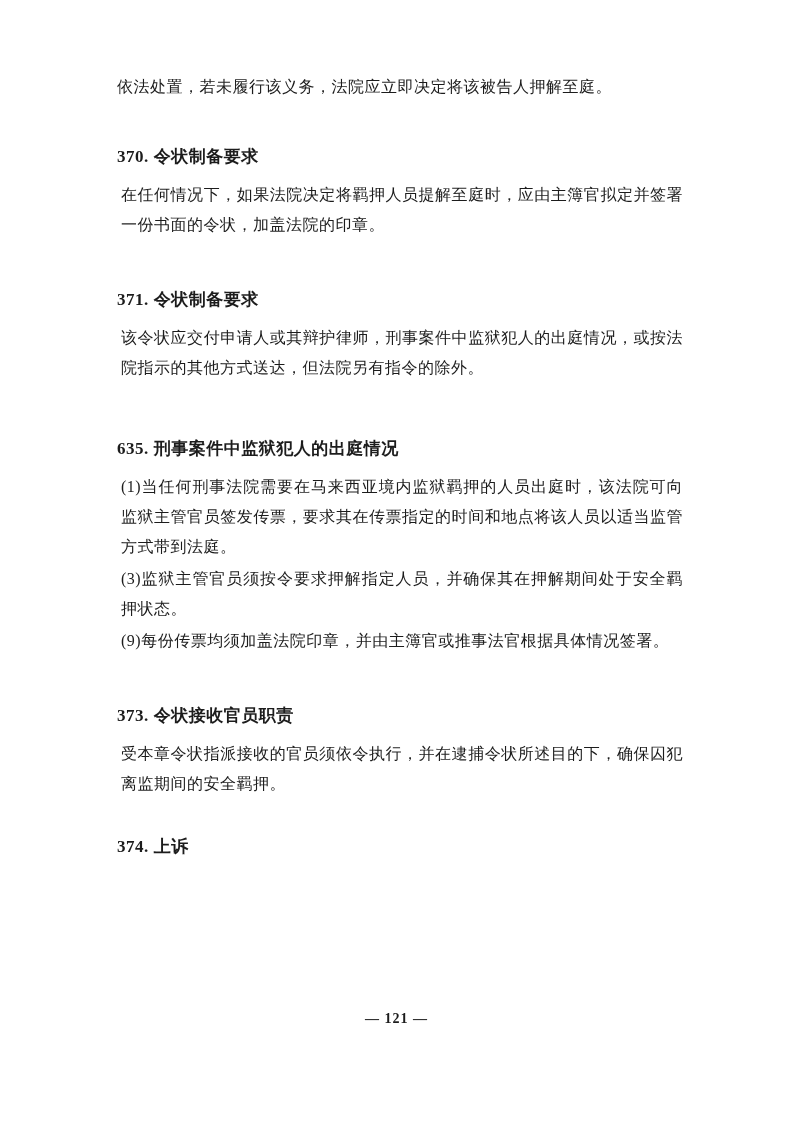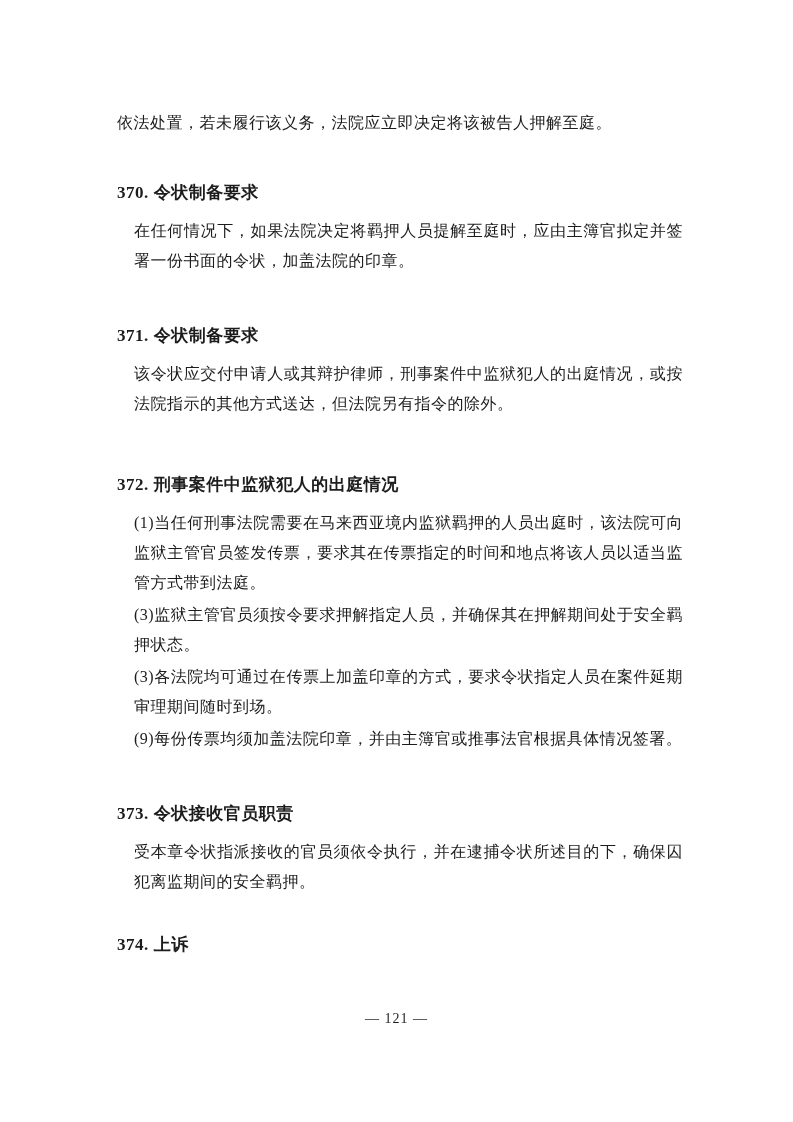--- a/index.html
+++ b/index.html
@@ -7,21 +7,21 @@
     padding: 0;
     background: #ffffff;
   }
   .page {
     position: relative;
     width: 793px;
     height: 1122px;
     margin: 0 auto;
     background: #ffffff;
     box-sizing: border-box;
-    padding: 108px 110px 0 117px;
+    padding: 72px 110px 0 117px;
     font-family: "Liberation Serif", "DejaVu Serif", serif;
     color: #1c1c1c;
     overflow: hidden;
   }
   .body-text {
     margin: 0;
     font-size: 16px;
     line-height: 30px;
     text-align: justify;
     letter-spacing: 0.5px;
@@ -35,36 +35,37 @@
     font-weight: bold;
     line-height: 30px;
     letter-spacing: 0.5px;
   }
   .sec-num {
     margin-right: 5px;
     font-family: "Liberation Serif", "DejaVu Serif", serif;
     text-align: right;
   }
   .section p {
-    margin: 0 0 2px 17px;
+    margin: 0 0 2px 4px;
   }
   #sections .section:nth-child(1) .heading { margin-top: 40px; }
   #sections .section:nth-child(2) .heading { margin-top: 45px; }
   #sections .section:nth-child(3) .heading { margin-top: 51px; }
   #sections .section:nth-child(4) .heading { margin-top: 45px; }
   #sections .section:nth-child(5) .heading { margin-top: 33px; }
   .page-number {
     position: absolute;
     left: 0;
     right: 0;
     top: 1011px;
     text-align: center;
     font-size: 14px;
     letter-spacing: 1px;
     color: #1c1c1c;
+    font-weight: bold;
   }
 </style>
 </head>
 <body>
 
 <div class="page">
   <p class="body-text intro">依法处置，若未履行该义务，法院应立即决定将该被告人押解至庭。</p>
 
   <div id="sections">
   <section class="section">
@@ -76,25 +77,24 @@
 
   <section class="section">
     <h2 class="heading">
       <span class="sec-num">371.</span><span class="sec-title">令状制备要求</span>
     </h2>
   <p class="body-text">该令状应交付申请人或其辩护律师，刑事案件中监狱犯人的出庭情况，或按法院指示的其他方式送达，但法院另有指令的除外。</p>
       </section>
 
   <section class="section">
     <h2 class="heading">
-      <span class="sec-num">372.</span><span class="sec-title">刑事案件中监狱犯人的出庭情况</span>
+      <span class="sec-num">635.</span><span class="sec-title">刑事案件中监狱犯人的出庭情况</span>
     </h2>
   <p class="body-text">(1)当任何刑事法院需要在马来西亚境内监狱羁押的人员出庭时，该法院可向监狱主管官员签发传票，要求其在传票指定的时间和地点将该人员以适当监管方式带到法庭。</p>
         <p class="body-text">(3)监狱主管官员须按令要求押解指定人员，并确保其在押解期间处于安全羁押状态。</p>
-        <p class="body-text">(3)各法院均可通过在传票上加盖印章的方式，要求令状指定人员在案件延期审理期间随时到场。</p>
         <p class="body-text">(9)每份传票均须加盖法院印章，并由主簿官或推事法官根据具体情况签署。</p>
       </section>
 
   <section class="section">
     <h2 class="heading">
       <span class="sec-num">373.</span><span class="sec-title">令状接收官员职责</span>
     </h2>
   <p class="body-text">受本章令状指派接收的官员须依令执行，并在逮捕令状所述目的下，确保囚犯离监期间的安全羁押。</p>
       </section>
 

